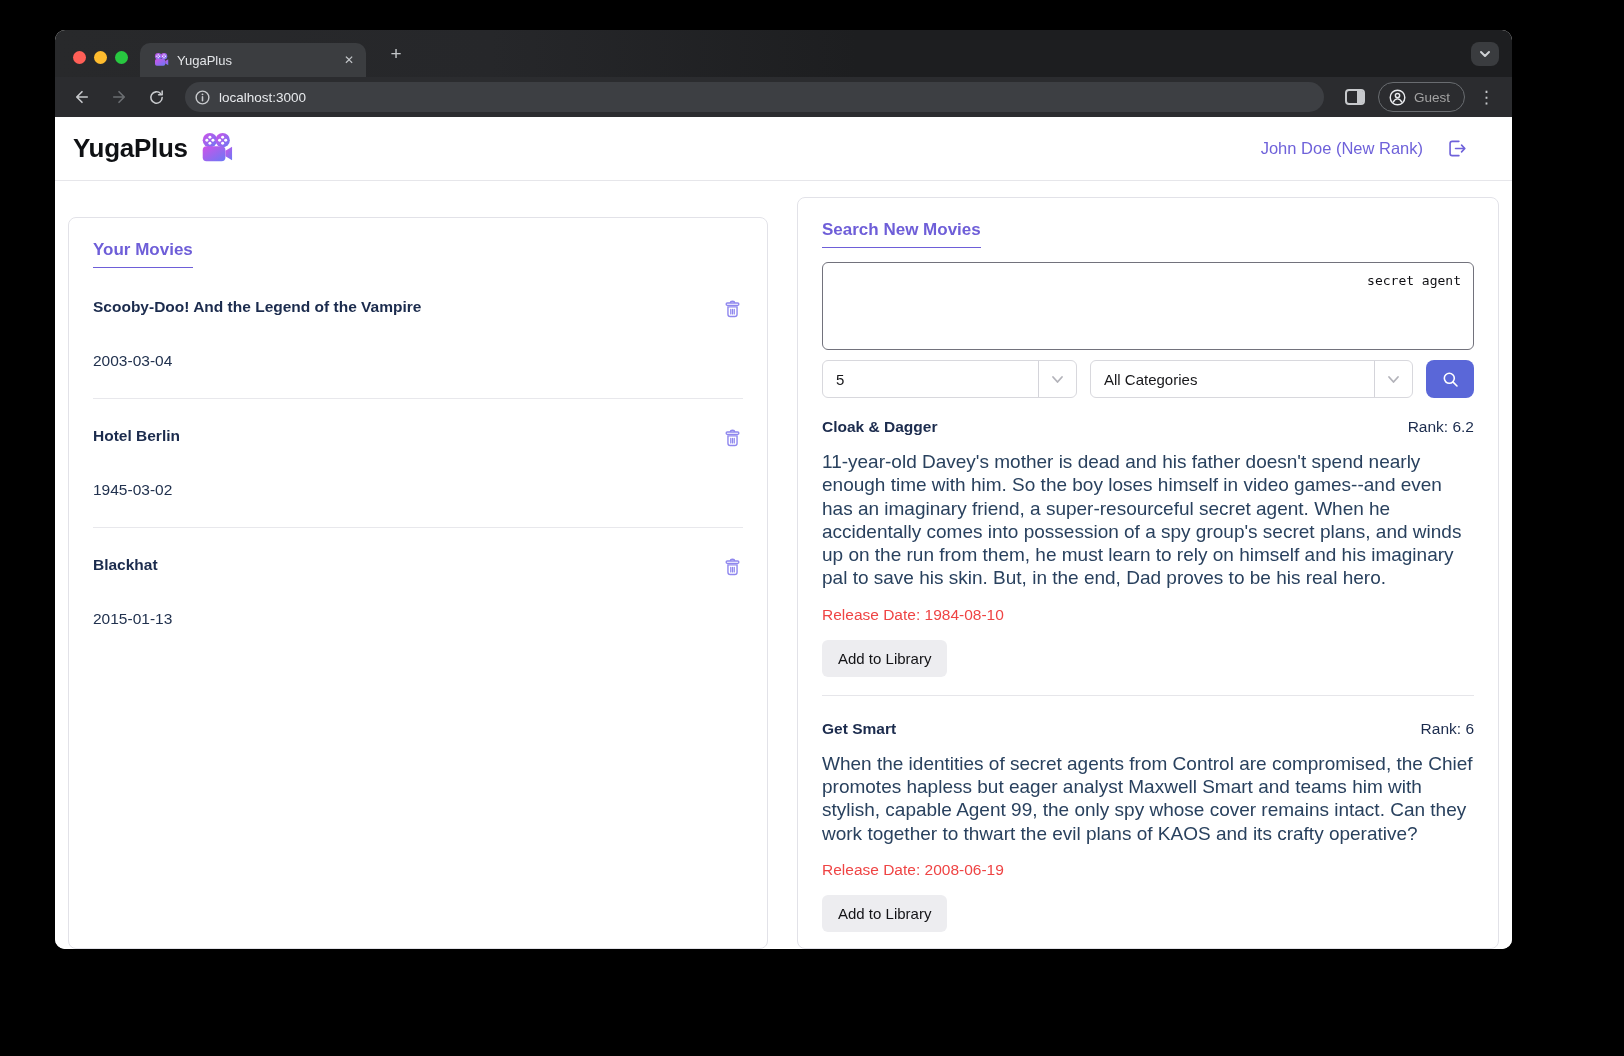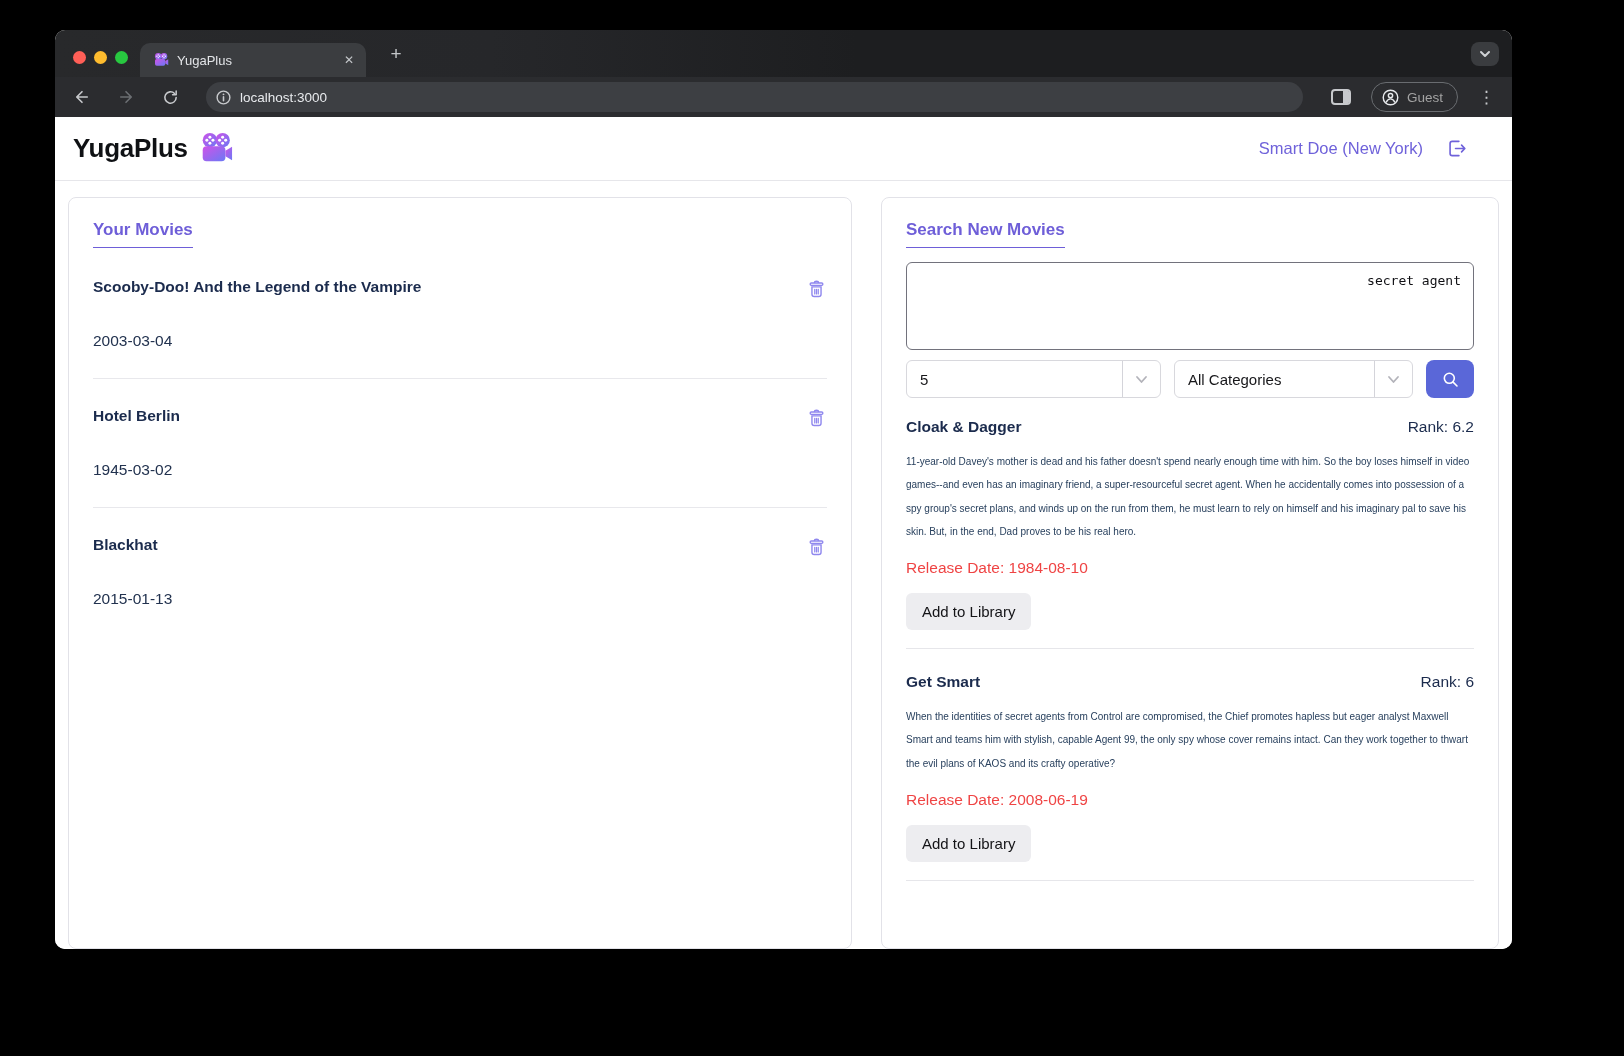--- a/index.html
+++ b/index.html
@@ -35,21 +35,21 @@
     color:#c3c6c9; font-size:19px; line-height:20px; text-align:center; border-radius:50%;
   }
   .tab-search-btn {
     position:absolute; right:13px; top:12px; width:28px; height:24px;
     background:#3a3c3f; border-radius:8px; display:flex; align-items:center; justify-content:center;
   }
 
   
   .toolbar {
     height:40px; flex:none; background:#2b2c2f;
-    display:flex; align-items:center; padding:0 13px; gap:16px;
+    display:flex; align-items:center; padding:0 13px; gap:9px;
   }
   .nav-ic { width:28px; height:28px; display:flex; align-items:center; justify-content:center; border-radius:50%; }
   .omnibox {
     flex:1; height:30px; margin:0 8px 0 6px; background:#3d3f43; border-radius:15px;
     display:flex; align-items:center; padding:0 12px 0 9px; gap:8px; min-width:0;
   }
   .omnibox .url { color:#e8eaed; font-size:13.5px; white-space:nowrap; }
   .guest-pill {
     height:30px; border:1px solid #696c70; border-radius:15px;
     display:flex; align-items:center; gap:7px; padding:0 14px 0 9px; color:#a3a3a3; font-size:13.5px;
@@ -67,21 +67,21 @@
   .brand { display:flex; align-items:center; gap:10px; }
   .brand-name { font-size:26px; font-weight:700; color:#0f1114; letter-spacing:-.3px; }
   .user-area { display:flex; align-items:center; gap:22px; }
   .user-link { color:#6f62da; font-size:16.5px; }
 
   .main { flex:1; display:flex; gap:29px; padding:16px 13px 0; overflow:hidden; }
   .panel {
     background:#fff; border:1px solid #e2e2e8; border-radius:8px;
     padding:22px 24px; overflow:hidden;
   }
-  .panel-left { width:784px; flex:none; }
+  .panel-left { width:700px; flex:none;margin-top:20px; }
   .panel-right { flex:1; }
   .panel-heading {
     display:inline-block; color:#6e5ed8; font-size:17px; font-weight:700;
     padding-bottom:7px; border-bottom:1.5px solid #6e5ed8;
   }
 
   
   .movie-head { display:flex; align-items:flex-start; justify-content:space-between; margin-top:28px; }
   .movie-head.first { margin-top:30px; }
   .movie-title { font-size:15.5px; font-weight:700; color:#1b2b4d; }
@@ -105,21 +105,21 @@
   .select-category { flex:1; }
   .select .chev-zone { display:flex; align-items:center; align-self:stretch; border-left:1px solid #d4d4da; padding:0 12px; margin-left:10px; }
   .search-btn {
     width:48px; height:38px; flex:none; background:#5a67d8; border:none; border-radius:8px;
     display:flex; align-items:center; justify-content:center; cursor:pointer;
   }
   .result-head { display:flex; align-items:baseline; justify-content:space-between; margin-top:20px;gap:42px; }
   .result-head.second { margin-top:24px; }
   .result-title { font-size:15.5px; font-weight:700; color:#1b2b4d; }
   .result-rank { font-size:15.5px; color:#1b2b4d; }
-  .result-desc { margin-top:14px; font-size:10px; line-height:23.3px; color:#29415e; }
+  .result-desc { margin-top:14px; font-size:19px; line-height:23.3px; color:#29415e; }
   .result-release { margin-top:16px; font-size:15.5px; color:#ef4444; }
   .add-btn {
     margin-top:16px; background:#ededf0; border:none; border-radius:6px;
     padding:10px 16px; font-size:15px; color:#131316; font-family:"Liberation Sans",sans-serif; cursor:pointer;
   }
   .res-divider { border:none; border-top:1px solid #e6e6ea; margin-top:18px; }
 
   svg { display:block; }
 </style>
 </head>
@@ -238,21 +238,21 @@
             <circle cx="44" cy="7.5" r="2.7" fill="#fff"></circle>
               <circle cx="38.5" cy="13" r="2.7" fill="#fff"></circle>
             <circle cx="49.5" cy="13" r="2.7" fill="#fff"></circle>
               <circle cx="44" cy="18.5" r="2.7" fill="#fff"></circle>
             <rect x="8" y="24" width="41" height="27" rx="7" fill="url(#camGrad)"></rect>
             <path d="M49 32 L61 25 L61 49 L49 42 Z" fill="url(#camGrad)"></path>
           </svg>
         </span>
       </div>
       <div class="user-area">
-        <span class="user-link">Smart Doe (New York)</span>
+        <span class="user-link">John Doe (New Rank)</span>
         <span>
           <svg width="23" height="23" viewBox="0 0 24 24">
             <path d="M14.5 4.5H7.5a2.2 2.2 0 0 0-2.2 2.2v10.6a2.2 2.2 0 0 0 2.2 2.2h7" fill="none" stroke="#6f62da" stroke-width="1.7" stroke-linecap="round"></path>
             <path d="M11 12h9.5M17.3 8.5l3.4 3.5-3.4 3.5" fill="none" stroke="#6f62da" stroke-width="1.7" stroke-linecap="round" stroke-linejoin="round"></path>
           </svg>
         </span>
       </div>
     </div>
 
     <div class="main">

